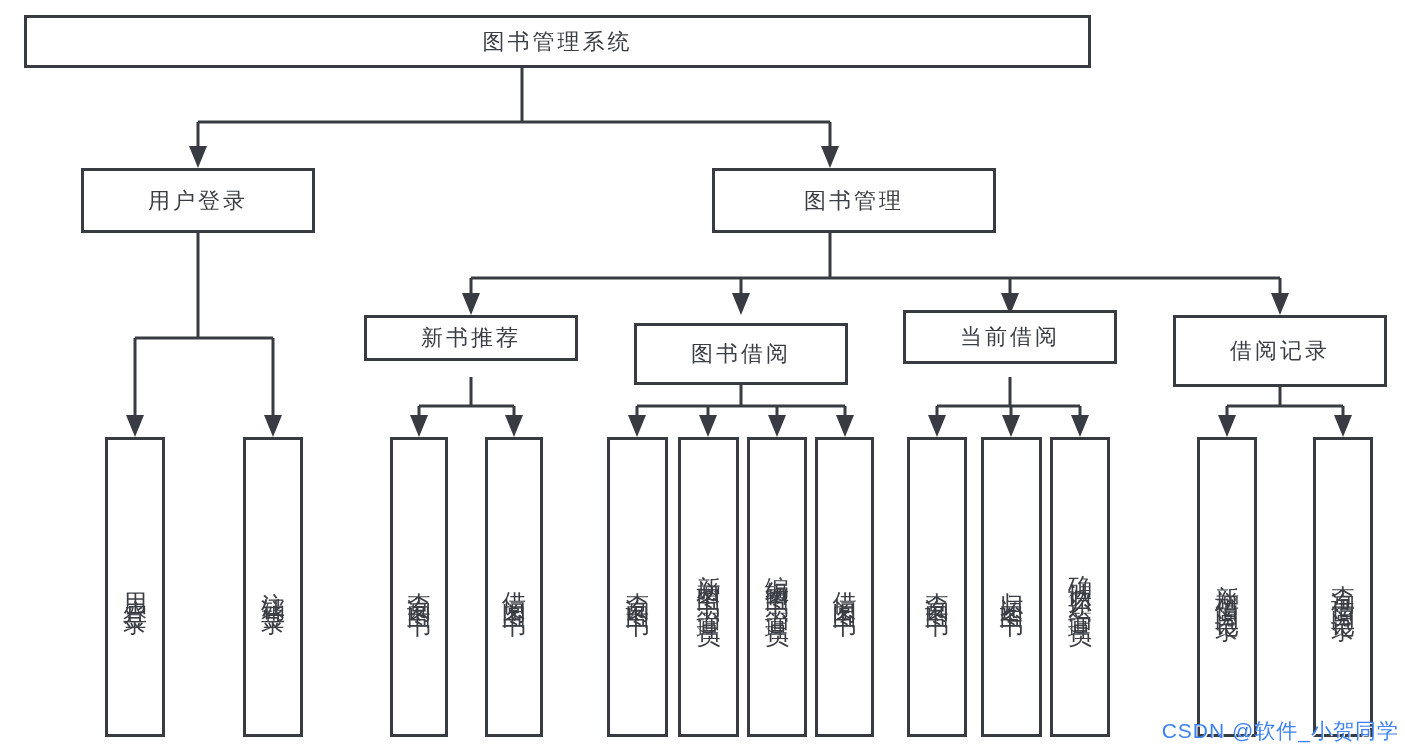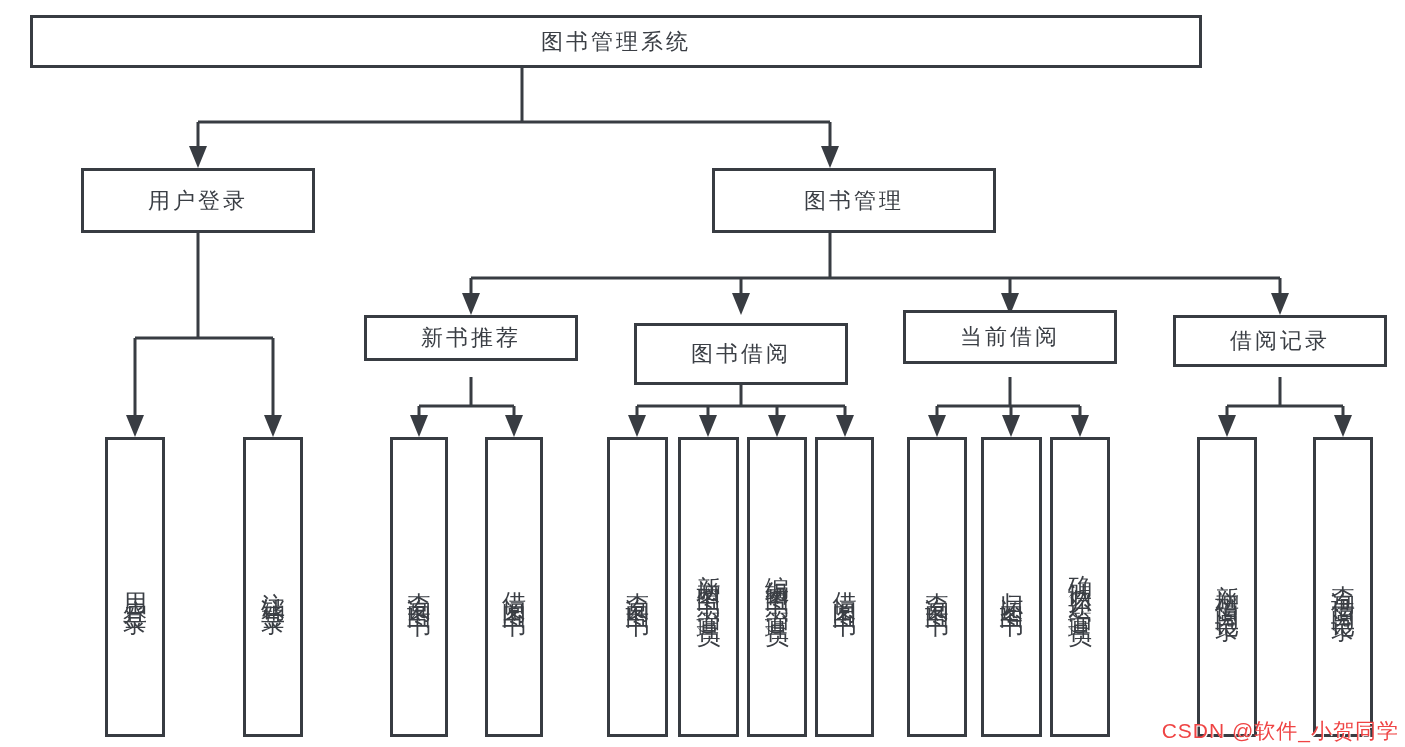--- a/index.html
+++ b/index.html
@@ -16,21 +16,21 @@
     position:absolute;background:#fff;border:3px solid #383c42;box-sizing:border-box;
     display:flex;align-items:center;justify-content:center;
   }
   .vnode .vlabel{
     writing-mode:vertical-rl;text-orientation:mixed;
     font-size:24px;letter-spacing:7px;line-height:1;
   }
   svg.wires{position:absolute;left:0;top:0;pointer-events:none}
   .watermark{
     position:absolute;right:6px;bottom:2px;font-size:21px;letter-spacing:1px;
-    color:#ef4444;text-shadow:1px 1px 0 #ffffff;
+    color:#3b82f6;text-shadow:1px 1px 0 #ffffff;
   }
 </style>
 </head>
 <body>
 
 <svg class="wires" width="1405" height="747" viewBox="0 0 1405 747">
   <path fill="none" stroke="#383c42" stroke-width="3" d="
     M522 68 V122  M198 122 H830  M198 122 V150  M830 122 V150
     M198 233 V338  M135 338 H273  M135 338 V419  M273 338 V419
     M830 233 V278  M471 278 H1280
@@ -55,41 +55,41 @@
     <polygon points="768,415 786,415 777,437"></polygon>
     <polygon points="836,415 854,415 845,437"></polygon>
     <polygon points="928,415 946,415 937,437"></polygon>
     <polygon points="1002,415 1020,415 1011,437"></polygon>
     <polygon points="1071,415 1089,415 1080,437"></polygon>
     <polygon points="1218,415 1236,415 1227,437"></polygon>
     <polygon points="1334,415 1352,415 1343,437"></polygon>
   </g>
 </svg>
 
-<div class="node" style="left:30px;top:15px;width:1172px;height:53px">
+<div class="node" style="left:24px;top:15px;width:1067px;height:53px">
   <span>图书管理系统</span>
 </div>
 
 <div class="node" style="left:81px;top:168px;width:234px;height:65px">
   <span>用户登录</span>
 </div>
 <div class="node" style="left:712px;top:168px;width:284px;height:65px">
   <span>图书管理</span>
 </div>
 
 <div class="node" style="left:364px;top:315px;width:214px;height:46px">
   <span>新书推荐</span>
 </div>
 <div class="node" style="left:634px;top:323px;width:214px;height:62px">
   <span>图书借阅</span>
 </div>
 <div class="node" style="left:903px;top:310px;width:214px;height:54px">
   <span>当前借阅</span>
 </div>
-<div class="node" style="left:1173px;top:315px;width:214px;height:52px">
+<div class="node" style="left:1173px;top:315px;width:214px;height:72px">
   <span>借阅记录</span>
 </div>
 
 <div class="vnode" style="left:105px;top:437px;width:60px;height:300px">
   <span class="vlabel">用户登录</span>
 </div>
 <div class="vnode" style="left:243px;top:437px;width:60px;height:300px">
   <span class="vlabel">注销登录</span>
 </div>
 

